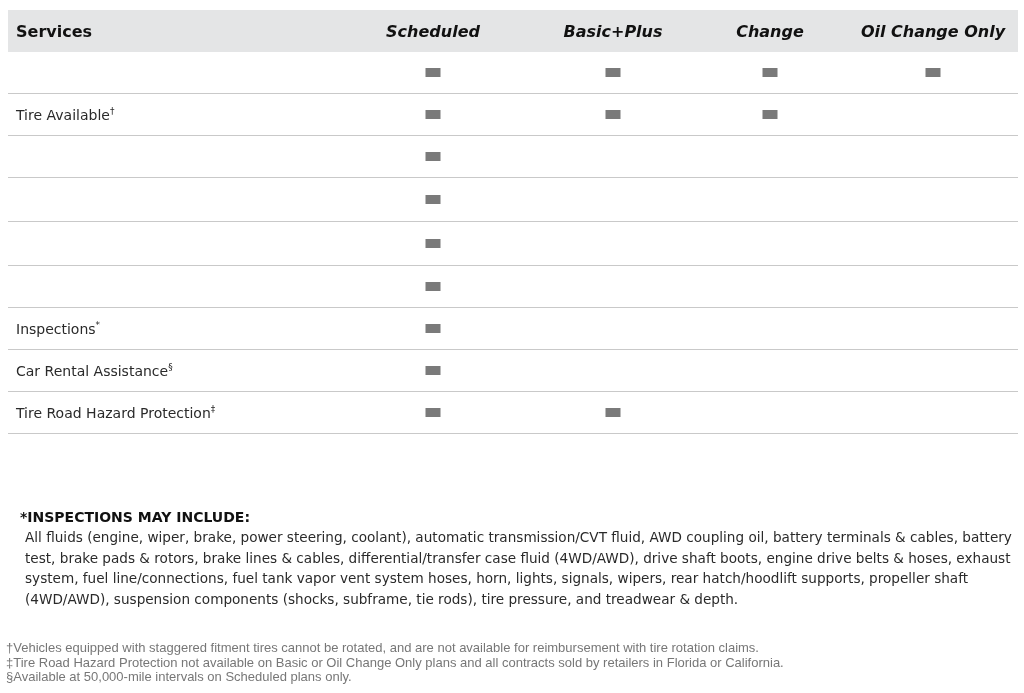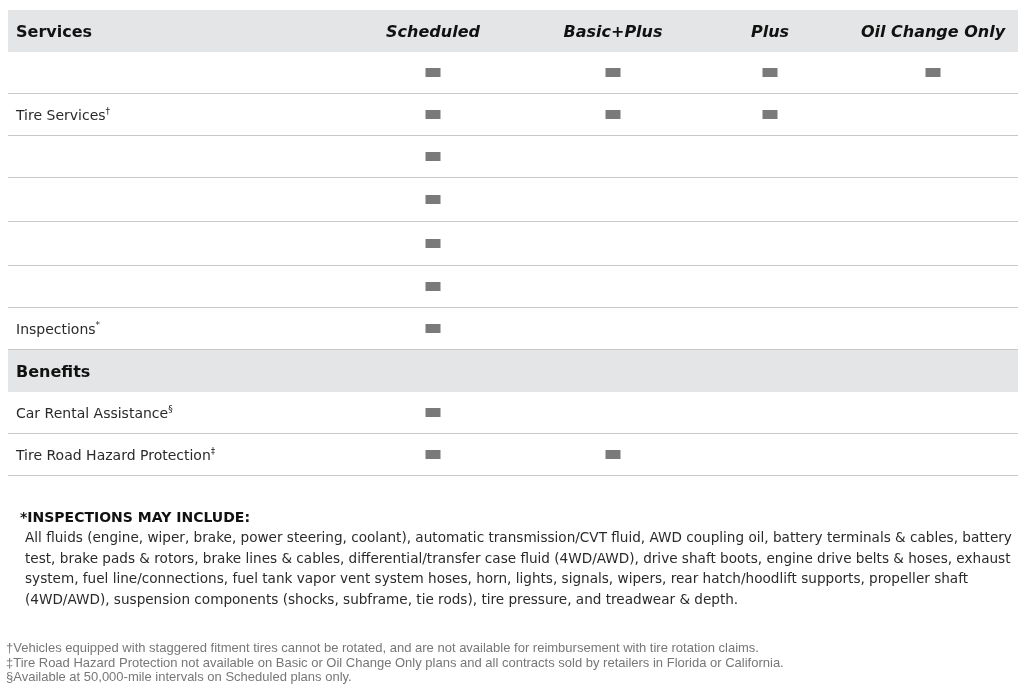--- a/index.html
+++ b/index.html
@@ -21,33 +21,33 @@
           font-family:"Liberation Sans", sans-serif; }
 </style>
 </head>
 <body>
 
 <div class="table">
   <div class="row hdr">
     <span class="cell-label">Services</span>
     <span class="col-head" style="left:425px">Scheduled</span>
     <span class="col-head" style="left:605px">Basic+Plus</span>
-    <span class="col-head" style="left:762px">Plus</span>
+    <span class="col-head" style="left:762px">Change</span>
     <span class="col-head" style="left:925px">Oil Change Only</span>
   </div>
   <div id="services-body">
       <div class="row">
         <span class="cell-label"><span></span></span>
         <span class="mark" style="left: 425px; background: rgb(122, 122, 122);"></span>
         <span class="mark" style="left: 605px; background: rgb(122, 122, 122);"></span>
         <span class="mark" style="left: 762px; background: rgb(122, 122, 122);"></span>
         <span class="mark" style="left: 925px; background: rgb(122, 122, 122);"></span>
       </div>
       <div class="row">
-        <span class="cell-label"><span>Tire Services</span><sup>†</sup></span>
+        <span class="cell-label"><span>Tire Available</span><sup>†</sup></span>
         <span class="mark" style="left: 425px; background: rgb(122, 122, 122);"></span>
         <span class="mark" style="left: 605px; background: rgb(122, 122, 122);"></span>
         <span class="mark" style="left: 762px; background: rgb(122, 122, 122);"></span>
       </div>
       <div class="row">
         <span class="cell-label"><span></span></span>
         <span class="mark" style="left: 425px; background: rgb(122, 122, 122);"></span>
       </div>
       <div class="row tall">
         <span class="cell-label"><span></span></span>
@@ -59,23 +59,20 @@
       </div>
       <div class="row">
         <span class="cell-label"><span></span></span>
         <span class="mark" style="left: 425px; background: rgb(122, 122, 122);"></span>
       </div>
       <div class="row">
         <span class="cell-label"><span>Inspections</span><sup>*</sup></span>
         <span class="mark" style="left: 425px; background: rgb(122, 122, 122);"></span>
       </div>
     </div>
-  <div class="row hdr">
-    <span class="cell-label">Benefits</span>
-  </div>
   <div id="benefits-body">
       <div class="row">
         <span class="cell-label"><span>Car Rental Assistance</span><sup>§</sup></span>
         <span class="mark" style="left: 425px; background: rgb(122, 122, 122);"></span>
       </div>
       <div class="row">
         <span class="cell-label"><span>Tire Road Hazard Protection</span><sup>‡</sup></span>
         <span class="mark" style="left: 425px; background: rgb(122, 122, 122);"></span>
         <span class="mark" style="left: 605px; background: rgb(122, 122, 122);"></span>
       </div>

